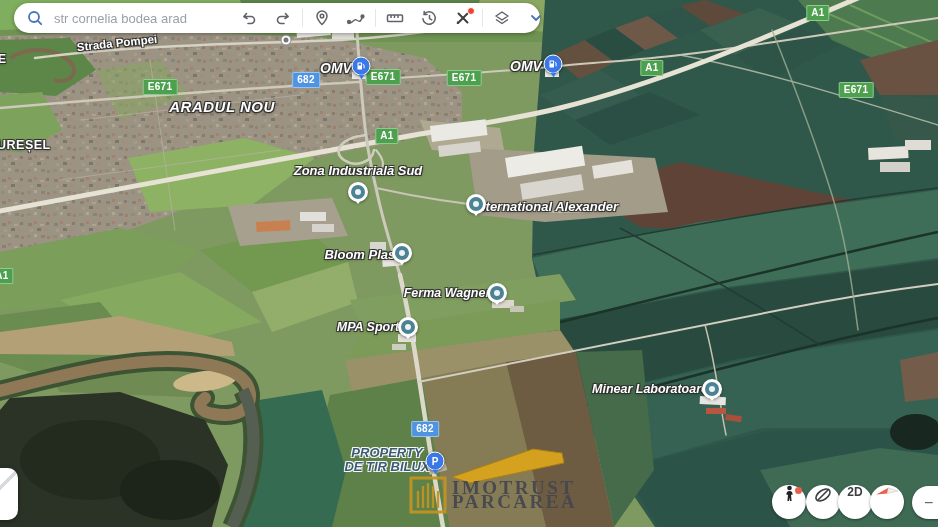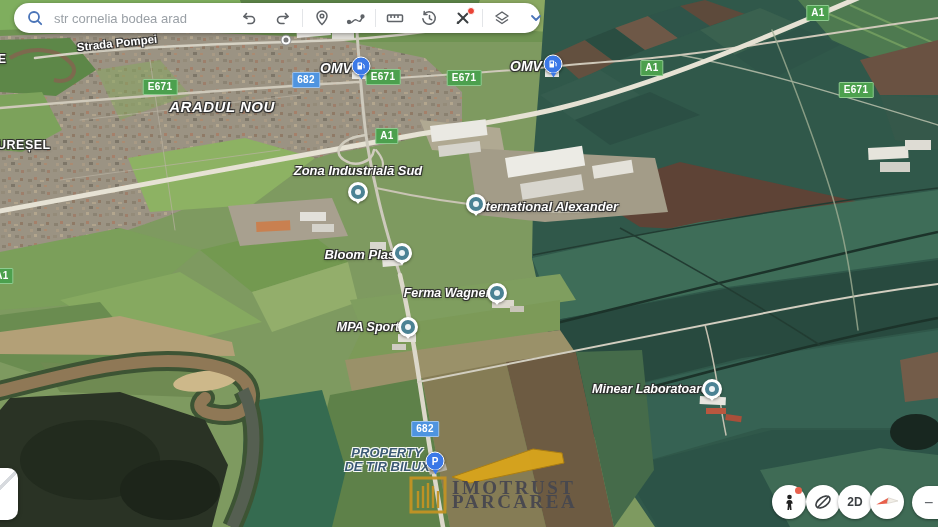--- a/index.html
+++ b/index.html
@@ -48,21 +48,21 @@
     transform:translate(-50%,-50%);z-index:18;}
   .mks::before{content:"";position:absolute;inset:2px;border-radius:50%;background:#777;}
 
   
   .wmark{position:absolute;left:409px;top:475px;display:flex;align-items:center;gap:5px;z-index:25;opacity:.95;}
   .wtext{font-family:"Liberation Serif",serif;font-weight:600;color:#47474f;font-size:19px;
     letter-spacing:2.5px;line-height:14px;}
 
   
   .cbtn{position:absolute;width:34px;height:34px;border-radius:50%;background:#fff;
-    box-shadow:0 1px 3px rgba(0,0,0,.4);display:flex;align-items:center;justify-content:center;
+    box-shadow:0 1px 3px rgba(0,0,0,.4);display:flex;justify-content:center;
     transform:translate(-50%,-50%);z-index:30;cursor:pointer;}
   .cbtn .reddot2{position:absolute;right:4px;top:2px;width:7px;height:7px;border-radius:50%;background:#e8604c;}
   .c2d{font-size:12px;font-weight:bold;color:#3c4043;}
   .zoompill{position:absolute;left:912px;top:486px;width:50px;height:33px;background:#fff;
     border-radius:17px;box-shadow:0 1px 3px rgba(0,0,0,.4);display:flex;align-items:center;z-index:30;
     color:#5f6368;font-size:16px;padding-left:12px;box-sizing:border-box;cursor:pointer;}
   .cornercard{position:absolute;left:-28px;top:468px;width:46px;height:52px;background:#fff;border-radius:10px;
     box-shadow:0 1px 4px rgba(0,0,0,.35);z-index:28;
     background-image:linear-gradient(135deg,transparent 46%,#d7dade 46%,#d7dade 52%,transparent 52%);}
 </style>

